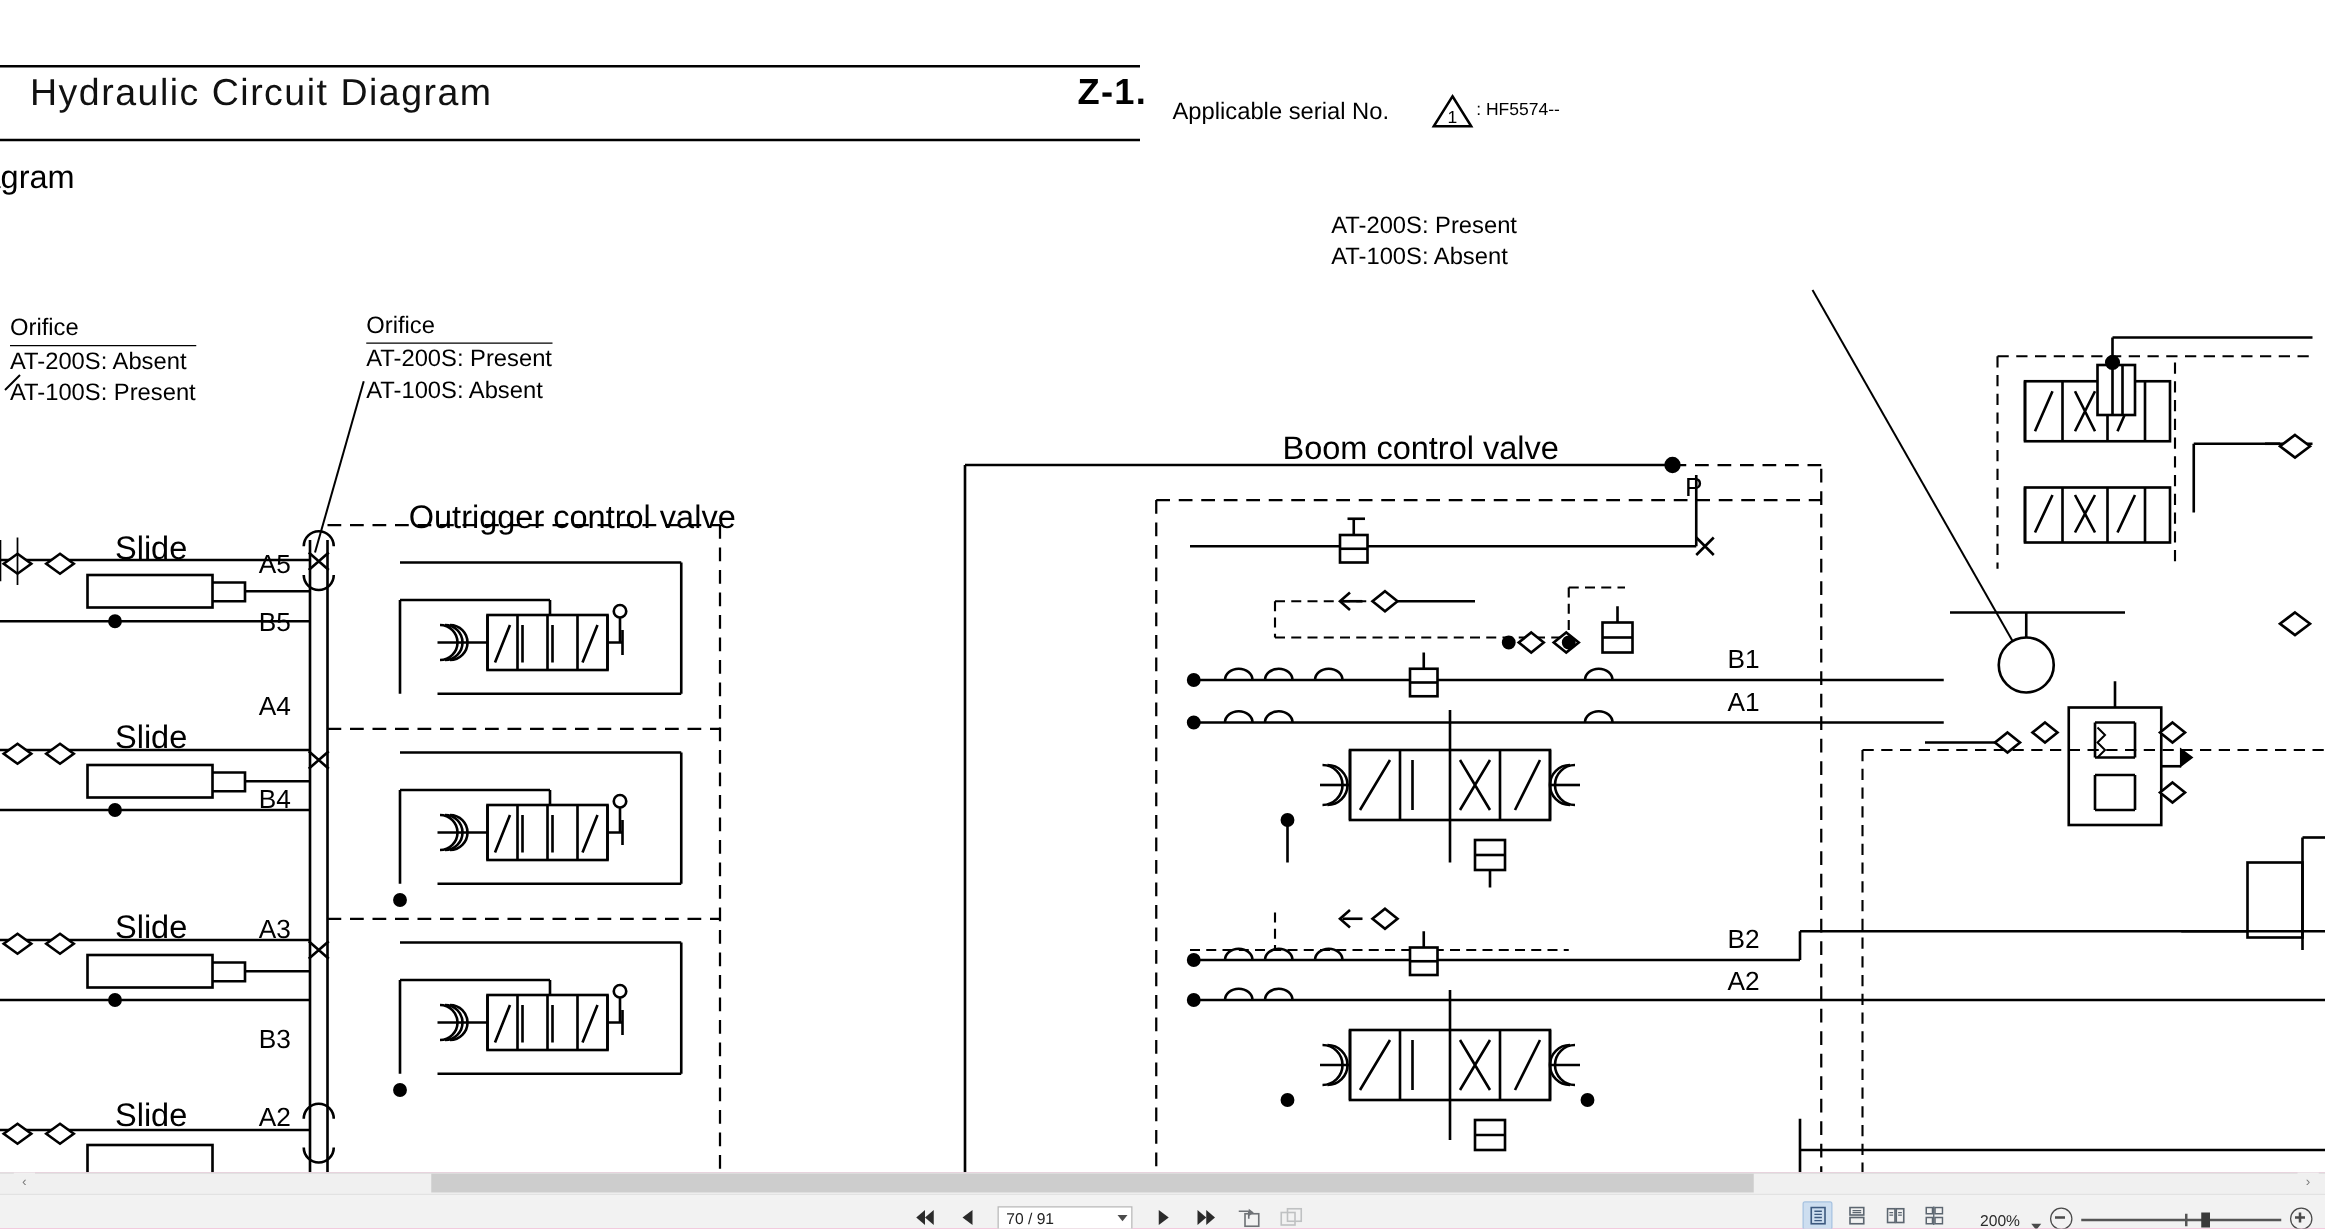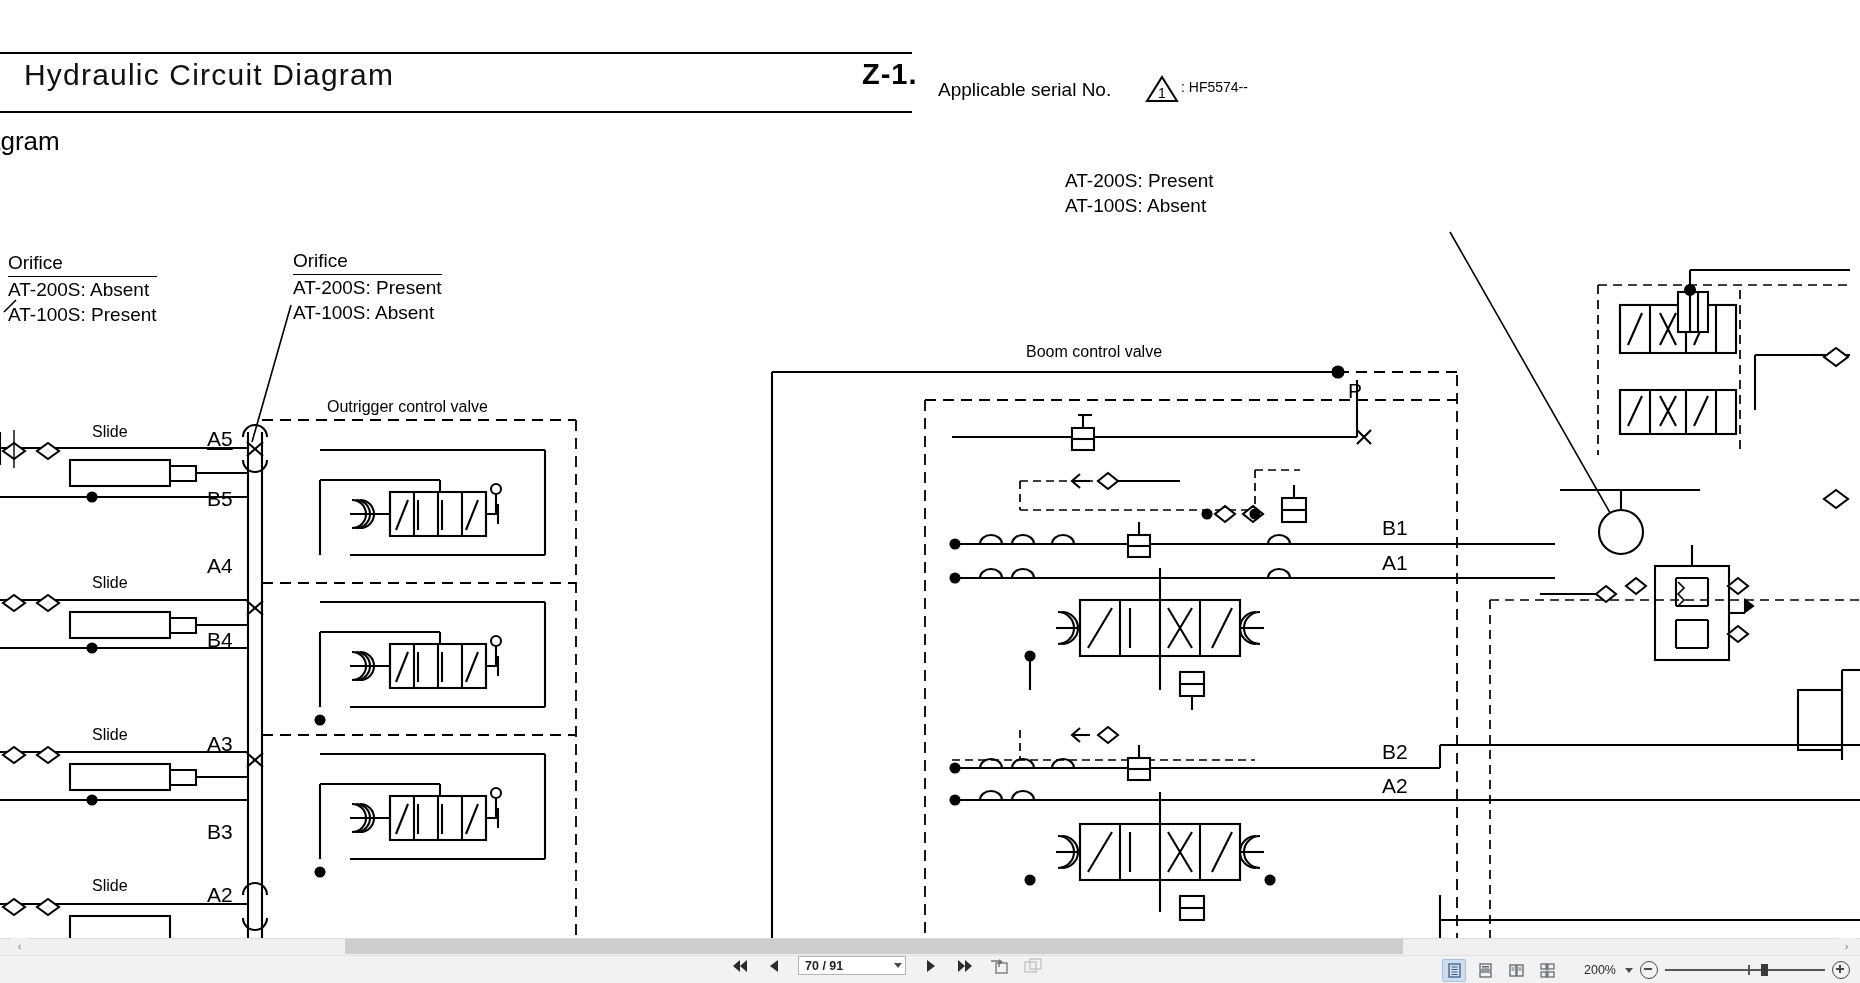--- a/index.html
+++ b/index.html
@@ -88,21 +88,21 @@
   }
   .note .hdr {
     display: block;
     border-bottom: 1.6px solid #000;
     padding-bottom: 1px;
   }
   .note .ln { display: block; }
 
   .diag-label {
     position: absolute;
-    font-size: 16px;
+    font-size: 26px;
     color: #000;
     white-space: nowrap;
   }
   .port-label {
     position: absolute;
     font-size: 21px;
     color: #000;
     white-space: nowrap;
   }
 
@@ -155,31 +155,30 @@
     border-top: 1px solid #e2e2e2;
     display: flex;
     align-items: center;
   }
   #toolbar-center {
     position: absolute;
     left: 730px;
     top: 0;
     height: 28px;
     display: flex;
-    align-items: flex-start;
+    align-items: flex-end;
     gap: 15px;
-    font-weight: bold;
   }
   #toolbar-right {
     position: absolute;
     right: 10px;
     top: 0;
     height: 28px;
     display: flex;
-    align-items: center;
+    align-items: flex-end;
     gap: 7px;
   }
   .tb-btn {
     width: 19px;
     height: 20px;
     display: inline-flex;
     align-items: center;
     justify-content: center;
     color: #2b2b2b;
     background: transparent;
@@ -319,21 +318,21 @@
     </div>
 
     <div class="diag-label" style="left:327px; top:398px;">Outrigger control valve</div>
     <div class="diag-label" style="left:1026px; top:343px;">Boom control valve</div>
 
     <div class="diag-label" style="left:92px; top:423px;">Slide</div>
     <div class="diag-label" style="left:92px; top:574px;">Slide</div>
     <div class="diag-label" style="left:92px; top:726px;">Slide</div>
     <div class="diag-label" style="left:92px; top:877px;">Slide</div>
 
-    <div class="port-label" style="left:207px; top:427px;text-decoration:underline;">A5</div>
+    <div class="port-label" style="left:207px; top:440px;">A5</div>
     <div class="port-label" style="left:207px; top:487px;">B5</div>
     <div class="port-label" style="left:207px; top:554px;">A4</div>
     <div class="port-label" style="left:207px; top:628px;">B4</div>
     <div class="port-label" style="left:207px; top:732px;">A3</div>
     <div class="port-label" style="left:207px; top:820px;">B3</div>
     <div class="port-label" style="left:207px; top:883px;">A2</div>
     <div class="port-label" style="left:207px; top:936px;">B2</div>
 
     <div class="port-label" style="left:1348px; top:379px;">P</div>
     <div class="port-label" style="left:1382px; top:516px;text-align:right;">B1</div>

